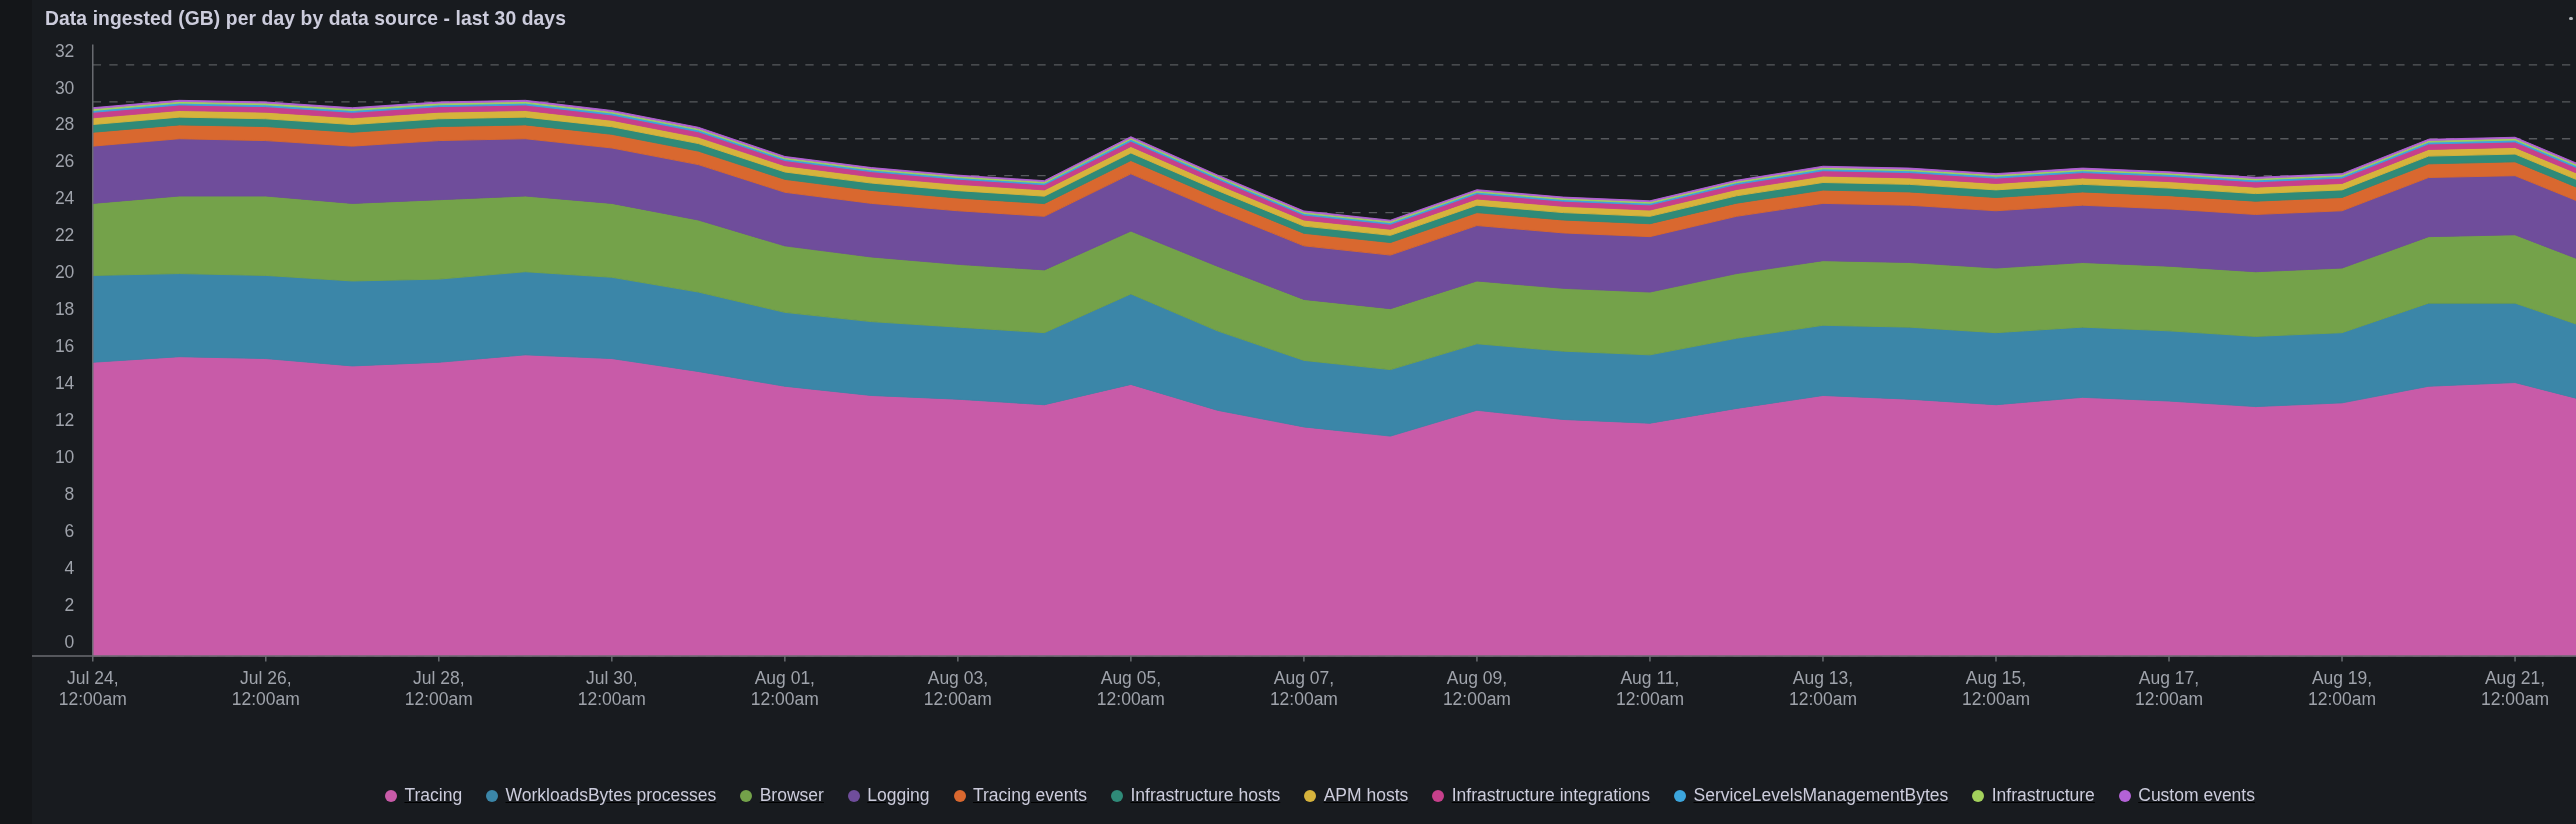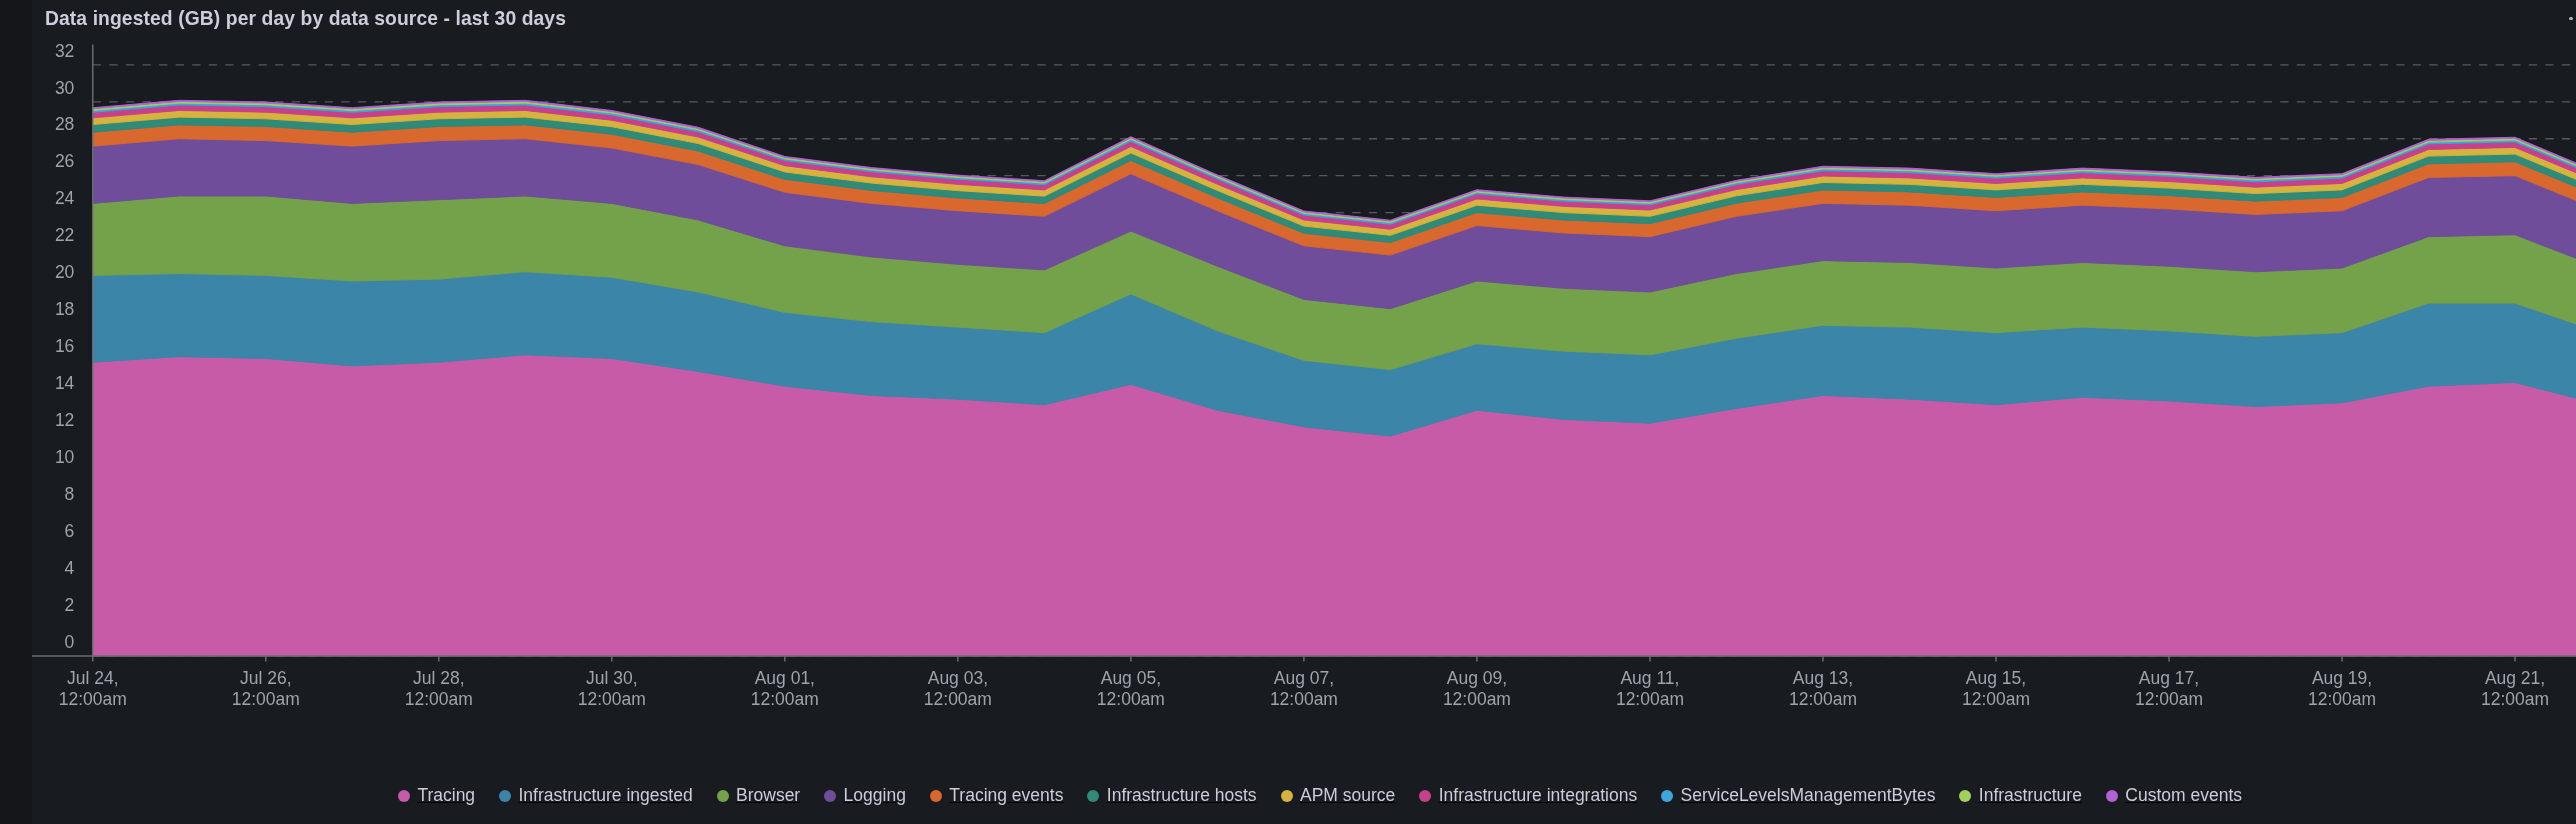--- a/index.html
+++ b/index.html
@@ -233,41 +233,41 @@
     </svg>
   </div>
 
   <div class="legend" id="legend">
       <div class="legend-item">
         <span class="legend-swatch" style="background: rgb(200, 91, 168);"></span>
         <span class="legend-label">Tracing</span>
       </div>
       <div class="legend-item">
         <span class="legend-swatch" style="background: rgb(59, 134, 168);"></span>
-        <span class="legend-label">Infrastructure ingested</span>
+        <span class="legend-label">WorkloadsBytes processes</span>
       </div>
       <div class="legend-item">
         <span class="legend-swatch" style="background: rgb(116, 162, 74);"></span>
         <span class="legend-label">Browser</span>
       </div>
       <div class="legend-item">
         <span class="legend-swatch" style="background: rgb(111, 77, 155);"></span>
         <span class="legend-label">Logging</span>
       </div>
       <div class="legend-item">
         <span class="legend-swatch" style="background: rgb(217, 104, 47);"></span>
         <span class="legend-label">Tracing events</span>
       </div>
       <div class="legend-item">
         <span class="legend-swatch" style="background: rgb(47, 138, 120);"></span>
         <span class="legend-label">Infrastructure hosts</span>
       </div>
       <div class="legend-item">
         <span class="legend-swatch" style="background: rgb(214, 179, 60);"></span>
-        <span class="legend-label">APM source</span>
+        <span class="legend-label">APM hosts</span>
       </div>
       <div class="legend-item">
         <span class="legend-swatch" style="background: rgb(198, 64, 139);"></span>
         <span class="legend-label">Infrastructure integrations</span>
       </div>
       <div class="legend-item">
         <span class="legend-swatch" style="background: rgb(60, 166, 221);"></span>
         <span class="legend-label">ServiceLevelsManagementBytes</span>
       </div>
       <div class="legend-item">

